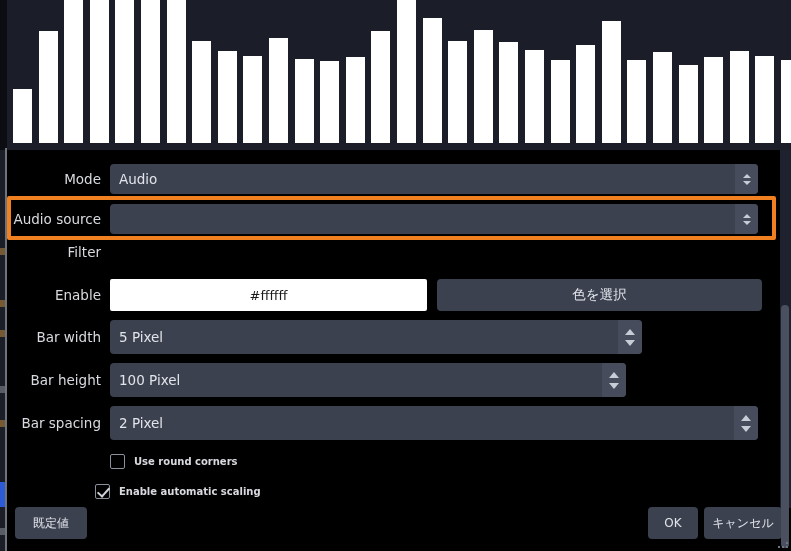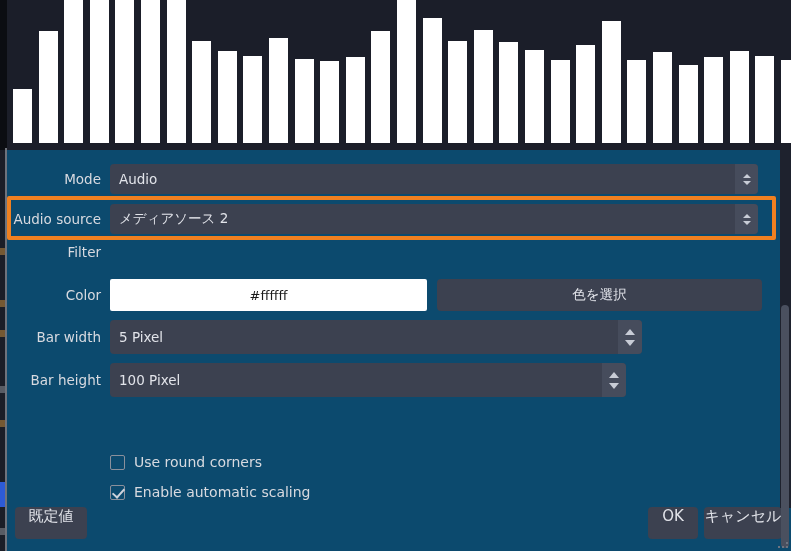--- a/index.html
+++ b/index.html
@@ -43,21 +43,21 @@
     position:absolute; bottom:7px; background:#ffffff;
   }
   .visualizer .vfloor {
     position:absolute; left:0; bottom:0; width:784px; height:7px;
     background:#1b1e29;
   }
 
   
   .dialog {
     position:absolute; left:7px; top:150px; width:784px; height:401px;
-    background:#0c4a6e;
+    background:#000000;
   }
 
   
   .row { position:absolute; left:0; width:784px; display:flex; align-items:center; }
   .lbl {
     width:103px; text-align:right; padding-right:9px;
     color:#d8dae0; font-size:13.5px; line-height:16px;
     white-space:nowrap;
   }
 
@@ -108,27 +108,27 @@
   .chkbox {
     width:15px; height:15px; border:1px solid #8a909c;
     border-radius:2px; background:transparent;
     position:relative; flex:none;
   }
   .chkbox.on::after {
     content:""; position:absolute; left:4px; top:0px;
     width:5px; height:10px; border:solid #cfd3dc;
     border-width:0 2px 2px 0; transform:rotate(42deg);
   }
-  .chklbl { margin-left:9px; color:#d8dae0; font-size:14px; white-space:nowrap; }
+  .chklbl { margin-left:9px; color:#d8dae0; font-size:10px; white-space:nowrap;font-weight:bold; }
 
   
   .btn {
     position:absolute; background:#3c4150; border-radius:4px;
-    display:flex; justify-content:center;
-    color:#e2e4ea; font-size:15px;
+    display:flex; align-items:center; justify-content:center;
+    color:#e2e4ea; font-size:12px;
   }
 
   
   .sb-track {
     position:absolute; right:0; top:150px; width:11px; height:358px;
     background:#1e222e;
   }
   .sb-thumb {
     position:absolute; right:2px; top:155px; width:8px; height:243px;
     background:#4a505f; border-radius:4px;
@@ -205,34 +205,33 @@
         <div class="combo-arrows">
           <span class="chev up"></span>
           <span class="chev dn"></span>
         </div>
       </div>
     </div>
 
     <div class="row" style="top:54px">
       <div class="lbl">Audio source</div>
       <div class="field" style="width:648px">
-        <div class="val">メディアソース 2</div>
         <div class="combo-arrows">
           <span class="chev up"></span>
           <span class="chev dn"></span>
         </div>
       </div>
     </div>
 
     <div class="row" style="top:94px">
       <div class="lbl">Filter</div>
     </div>
 
     <div class="row" style="top:129px">
-      <div class="lbl">Color</div>
+      <div class="lbl">Enable</div>
       <div class="swatch" style="width:317px">
         <span>#ffffff</span>
       </div>
       <div class="pickbtn" style="width:325px; margin-left:10px">
         <span>色を選択</span>
       </div>
     </div>
 
     <div class="row" style="top:170px">
       <div class="lbl">Bar width</div>
@@ -249,26 +248,36 @@
       <div class="lbl">Bar height</div>
       <div class="field" style="width:516px; height:34px">
         <div class="val">100 Pixel</div>
         <div class="spin-arrows">
           <span class="chev up"></span>
           <span class="chev dn"></span>
         </div>
       </div>
     </div>
 
+    <div class="row" style="top:256px">
+      <div class="lbl">Bar spacing</div>
+      <div class="field" style="width:648px; height:34px">
+        <div class="val">2 Pixel</div>
+        <div class="spin-arrows">
+          <span class="chev up"></span>
+          <span class="chev dn"></span>
+        </div>
+      </div>
+    </div>
 
     <div class="chkrow" style="left:103px; top:304px">
       <span class="chkbox"></span>
       <span class="chklbl">Use round corners</span>
     </div>
-    <div class="chkrow" style="left:103px; top:334px">
+    <div class="chkrow" style="left:88px; top:334px">
       <span class="chkbox on"></span>
       <span class="chklbl">Enable automatic scaling</span>
     </div>
 
     <div class="btn" style="left:8px; top:357px; width:72px; height:32px">
       <span>既定値</span>
     </div>
     <div class="btn" style="left:641px; top:357px; width:50px; height:32px">
       <span>OK</span>
     </div>

